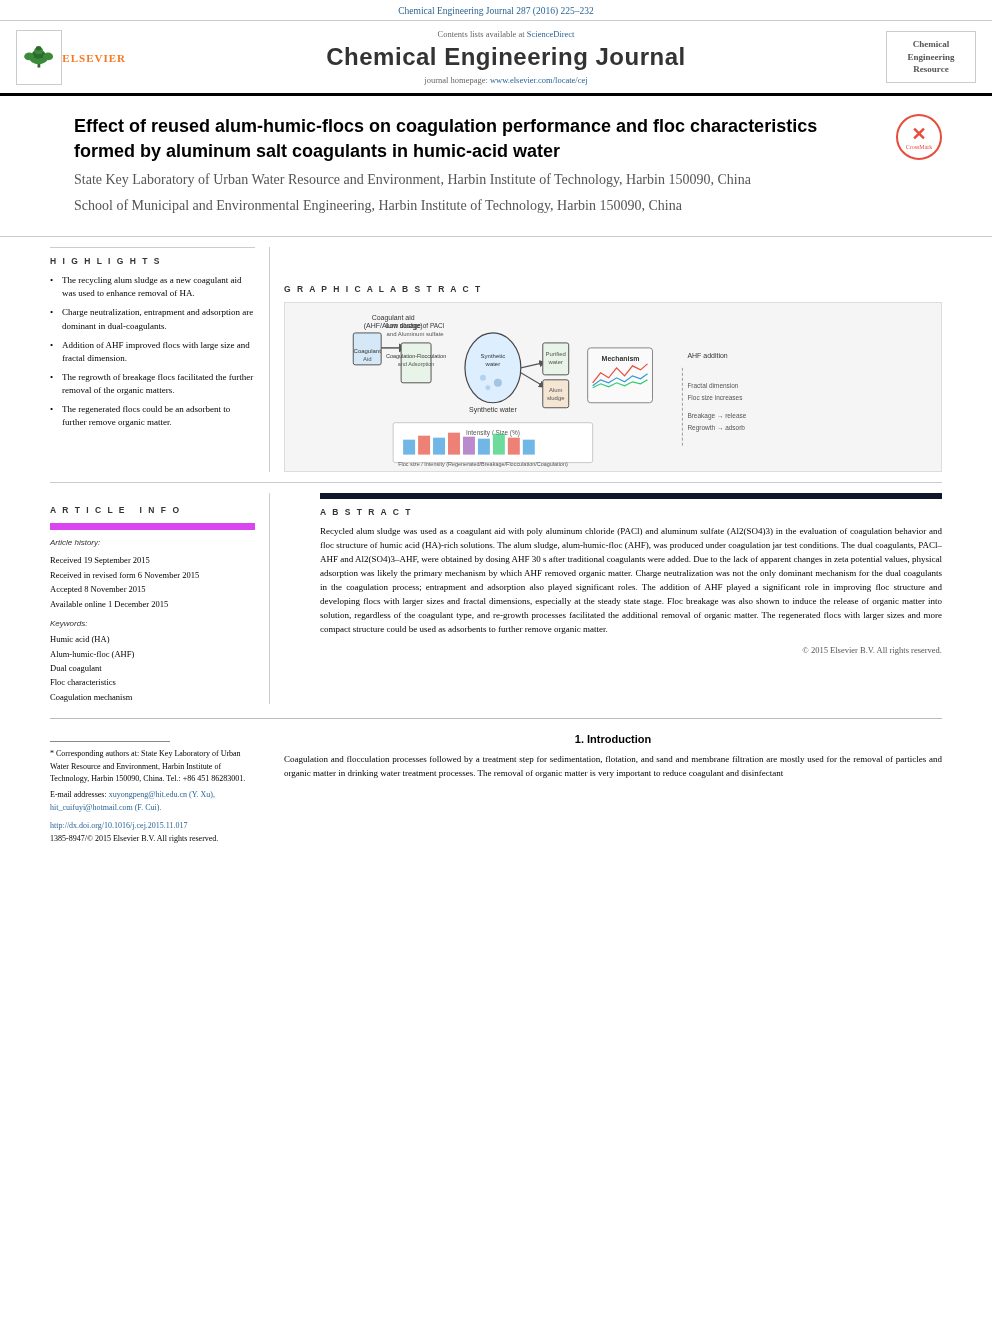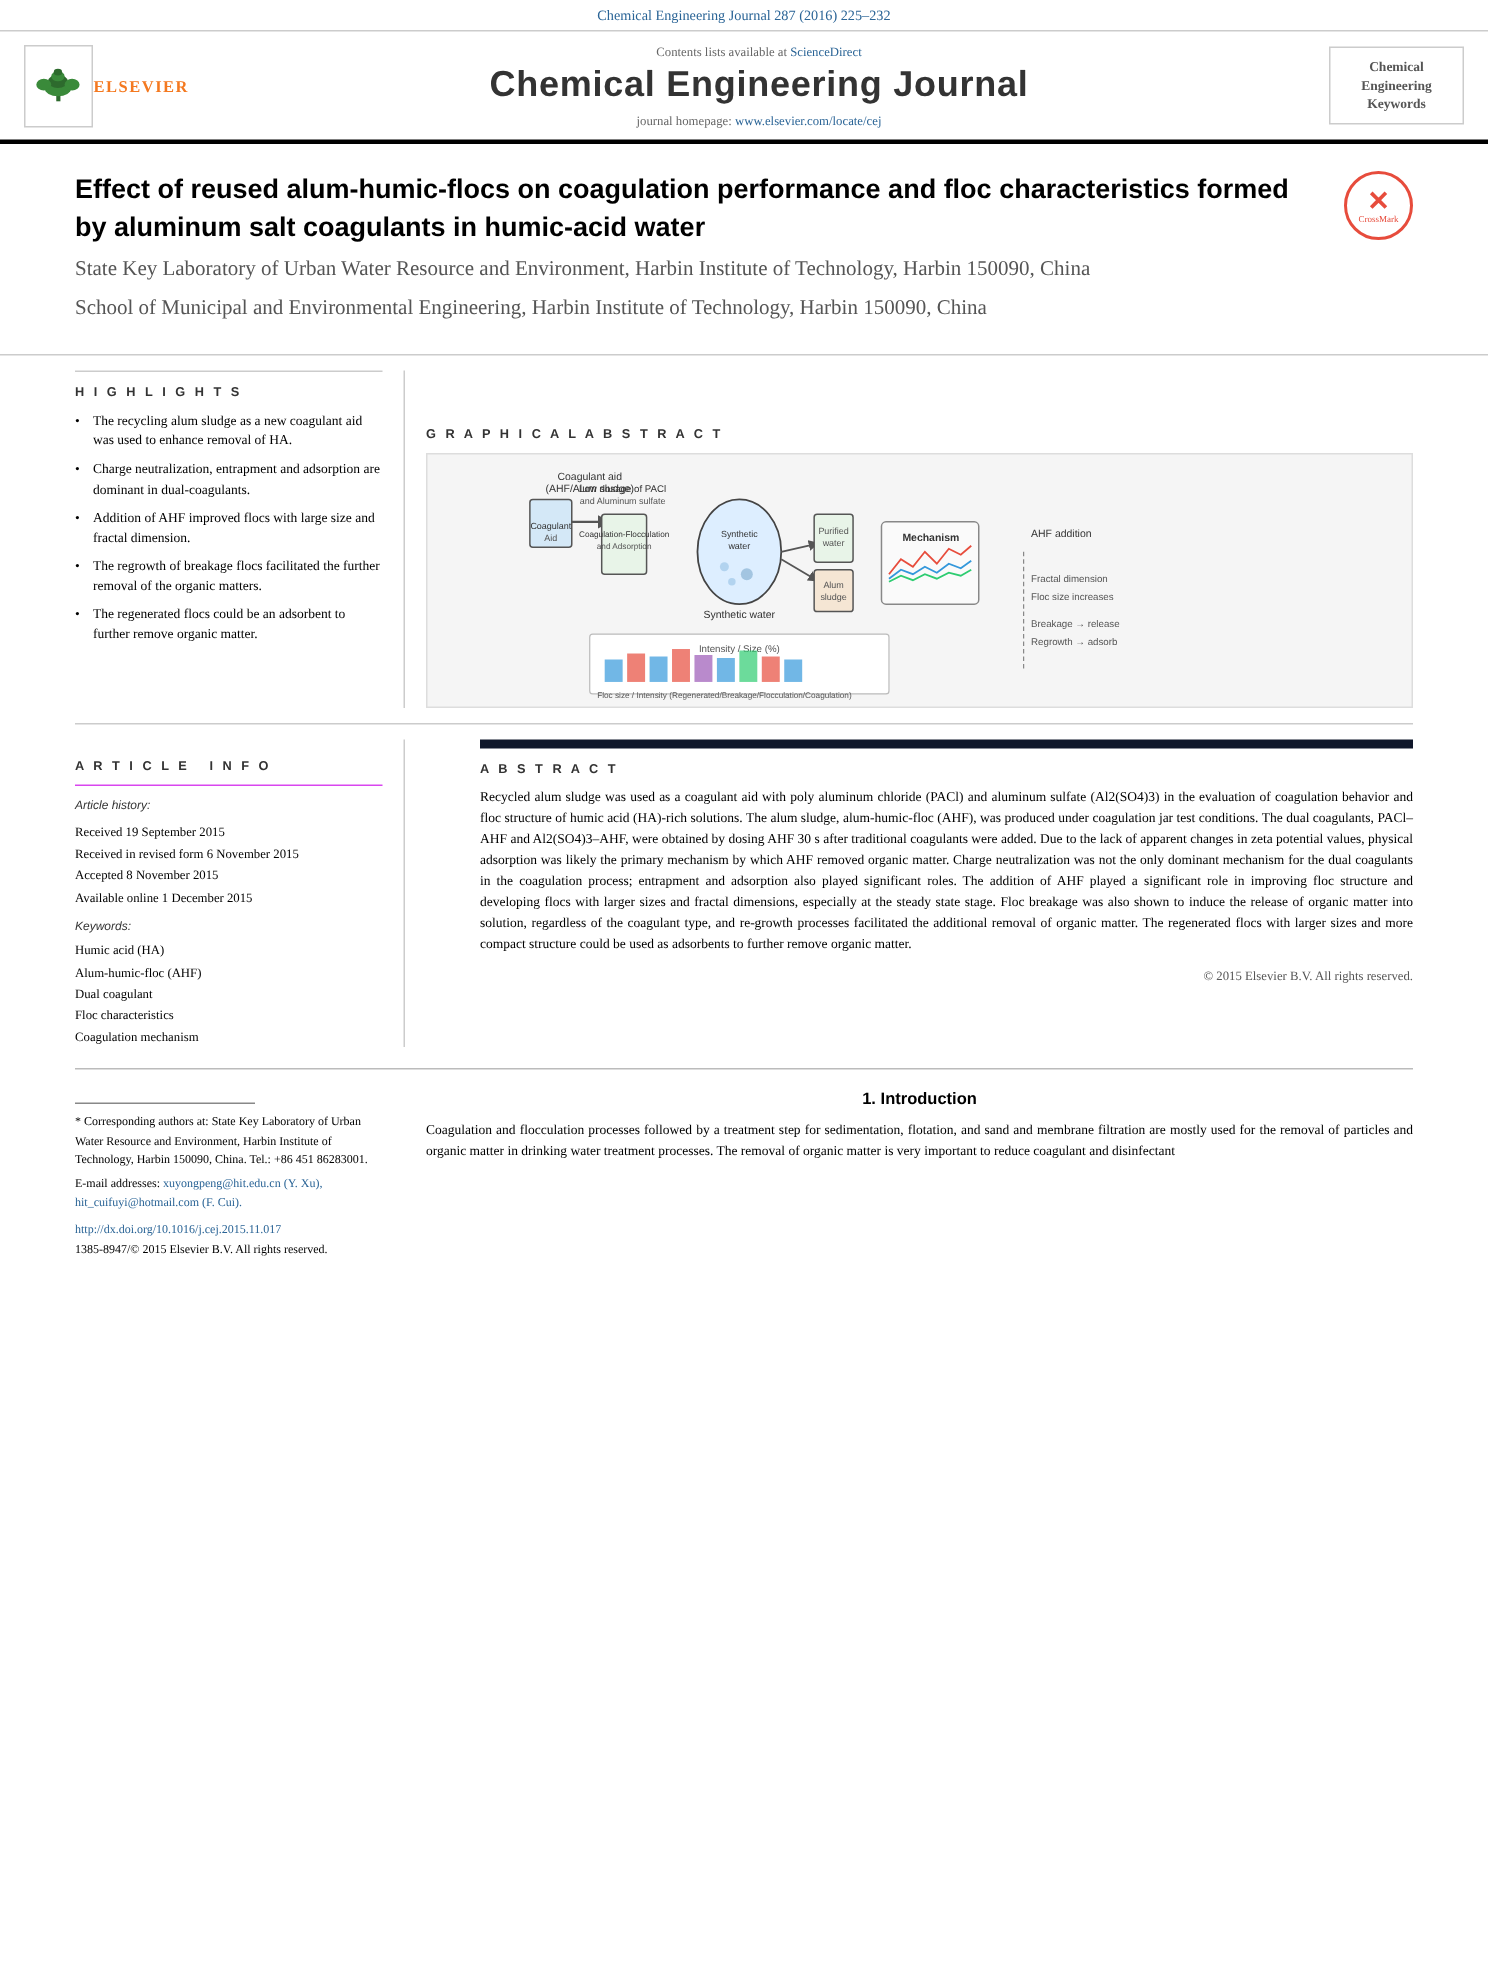--- a/index.html
+++ b/index.html
@@ -92,20 +92,21 @@
       color: #555;
       line-height: 1.4;
       border: 1px solid #ccc;
       padding: 6px;
     }
 
     
     .article-title-section {
       padding: 18px 50px 10px 50px;
       position: relative;
+      margin-left: 24px;
     }
     .article-main-title {
       font-size: 18px;
       font-weight: bold;
       color: #000;
       line-height: 1.4;
       font-family: Arial, sans-serif;
       padding-right: 60px;
     }
     .crossmark-badge {
@@ -212,21 +213,21 @@
       justify-content: center;
       position: relative;
       overflow: hidden;
     }
 
     
     .article-info-section {
       margin-top: 12px;
     }
     .article-info-inner {
-      border-top: 1px solid #d946ef;
+      border-top: 7px solid #d946ef;
       padding-top: 8px;
     }
     .info-label {
       font-family: Arial, sans-serif;
       font-size: 8px;
       font-style: italic;
       color: #333;
       margin-bottom: 6px;
     }
     .info-dates {
@@ -389,21 +390,21 @@
       <div class="journal-homepage">
         <span>journal homepage:</span>
         <span style="color:#2a6496;">www.elsevier.com/locate/cej</span>
       </div>
     </div>
 
     <div class="journal-header-right">
       <div class="journal-right-title">
         <div>Chemical</div>
         <div>Engineering</div>
-        <div>Keywords</div>
+        <div>Resource</div>
       </div>
     </div>
   </div>
 
   <div class="article-title-section">
     <div class="article-main-title">Effect of reused alum-humic-flocs on coagulation performance and floc characteristics formed by aluminum salt coagulants in humic-acid water</div>
 
     <div class="crossmark-badge">
       <div class="crossmark-inner">✕</div>
       <div class="crossmark-label">CrossMark</div>

